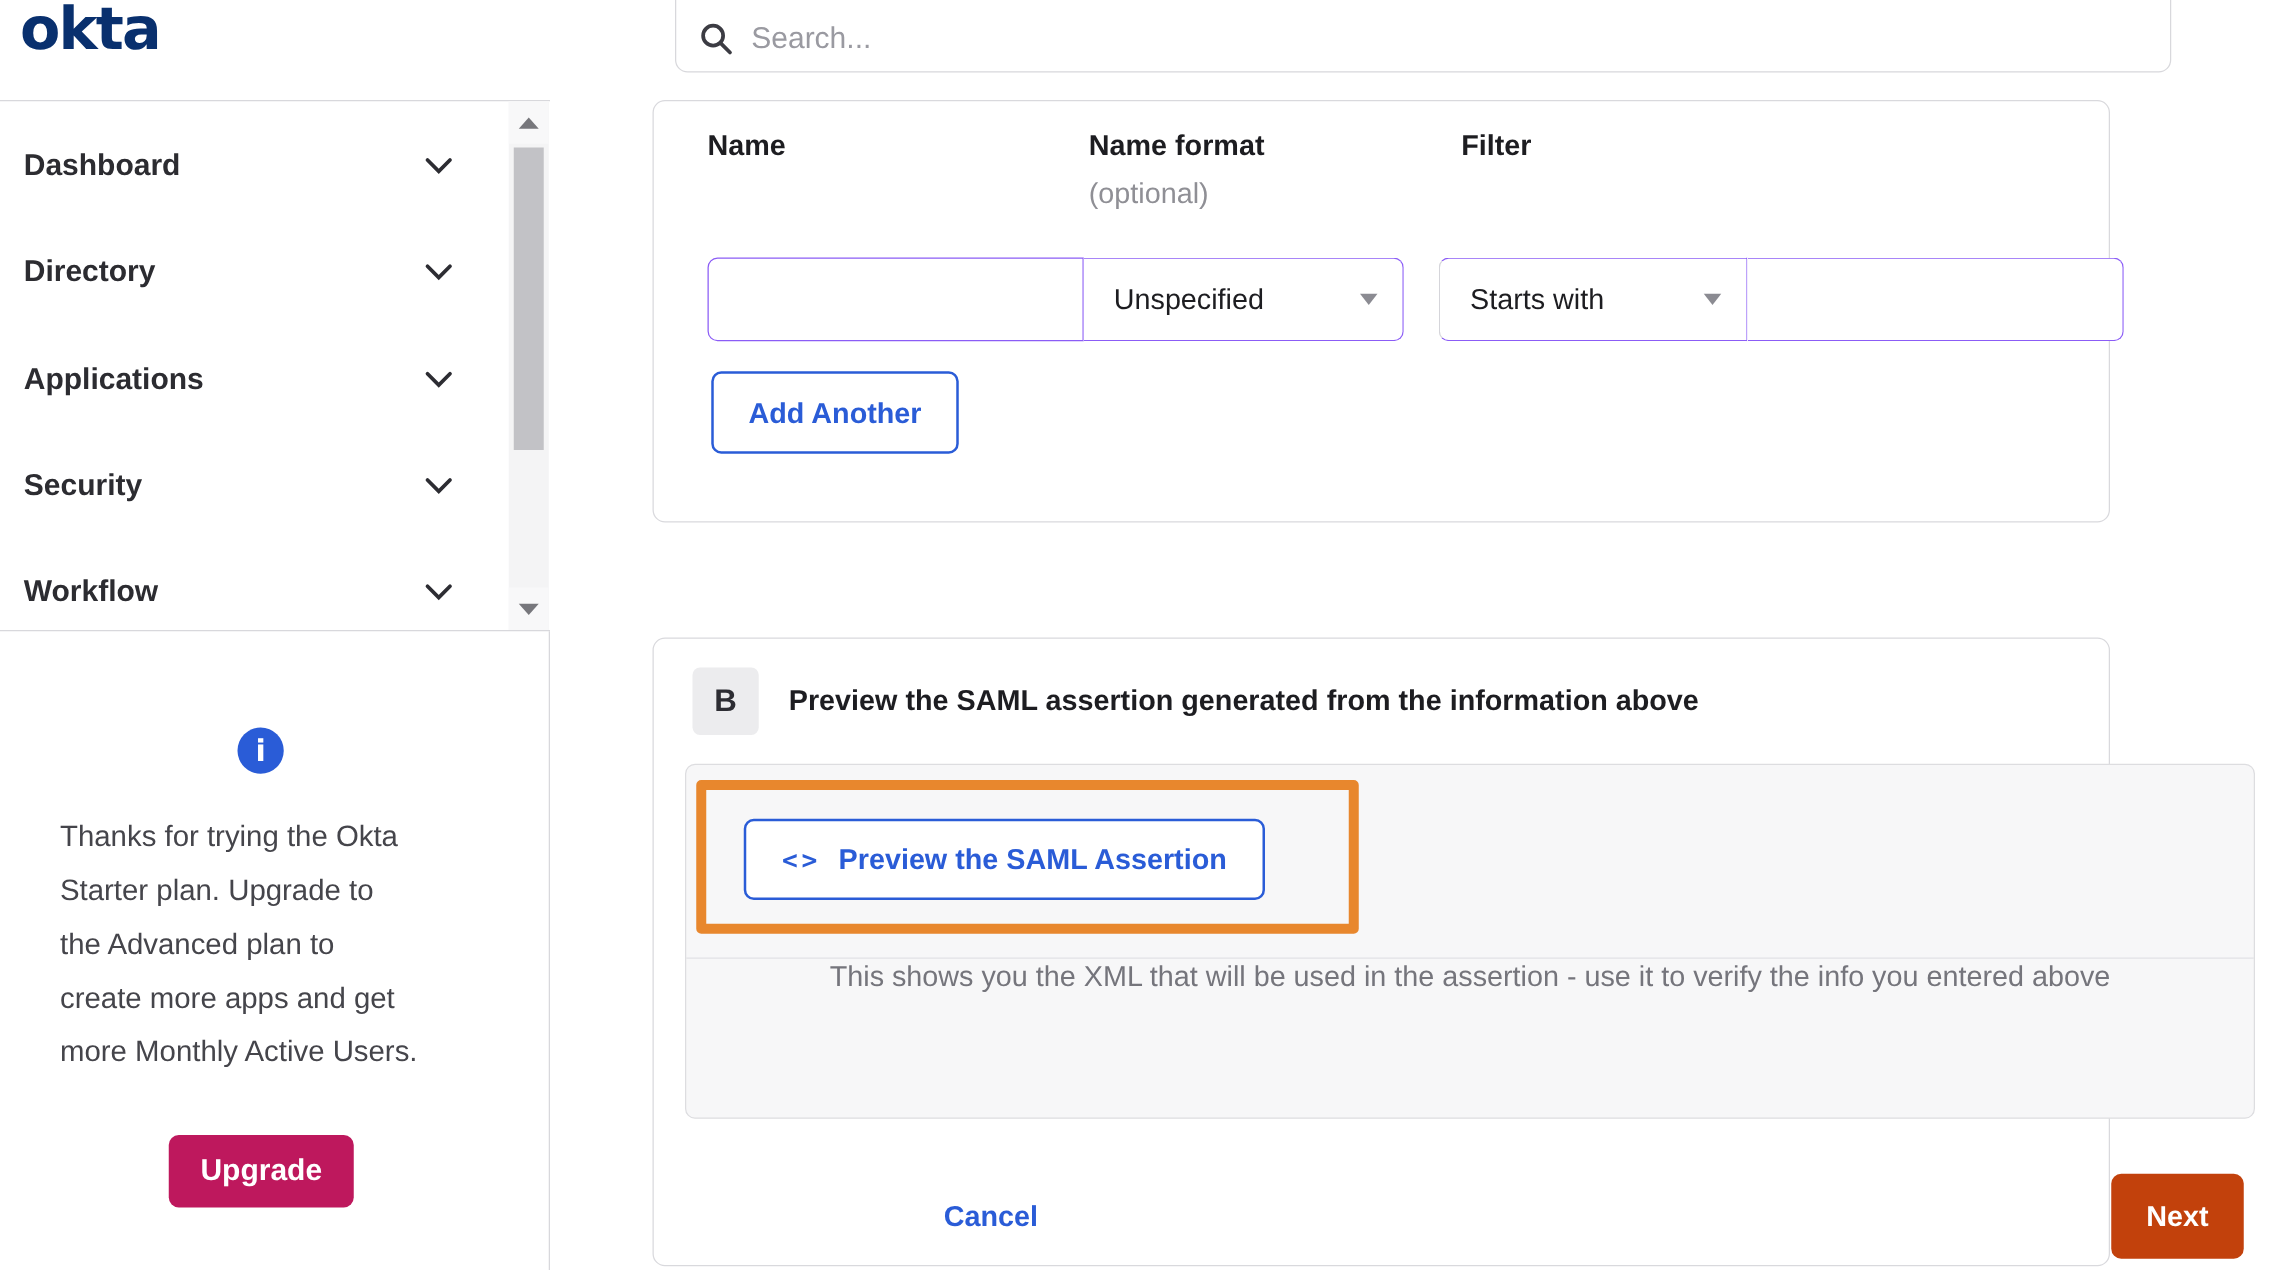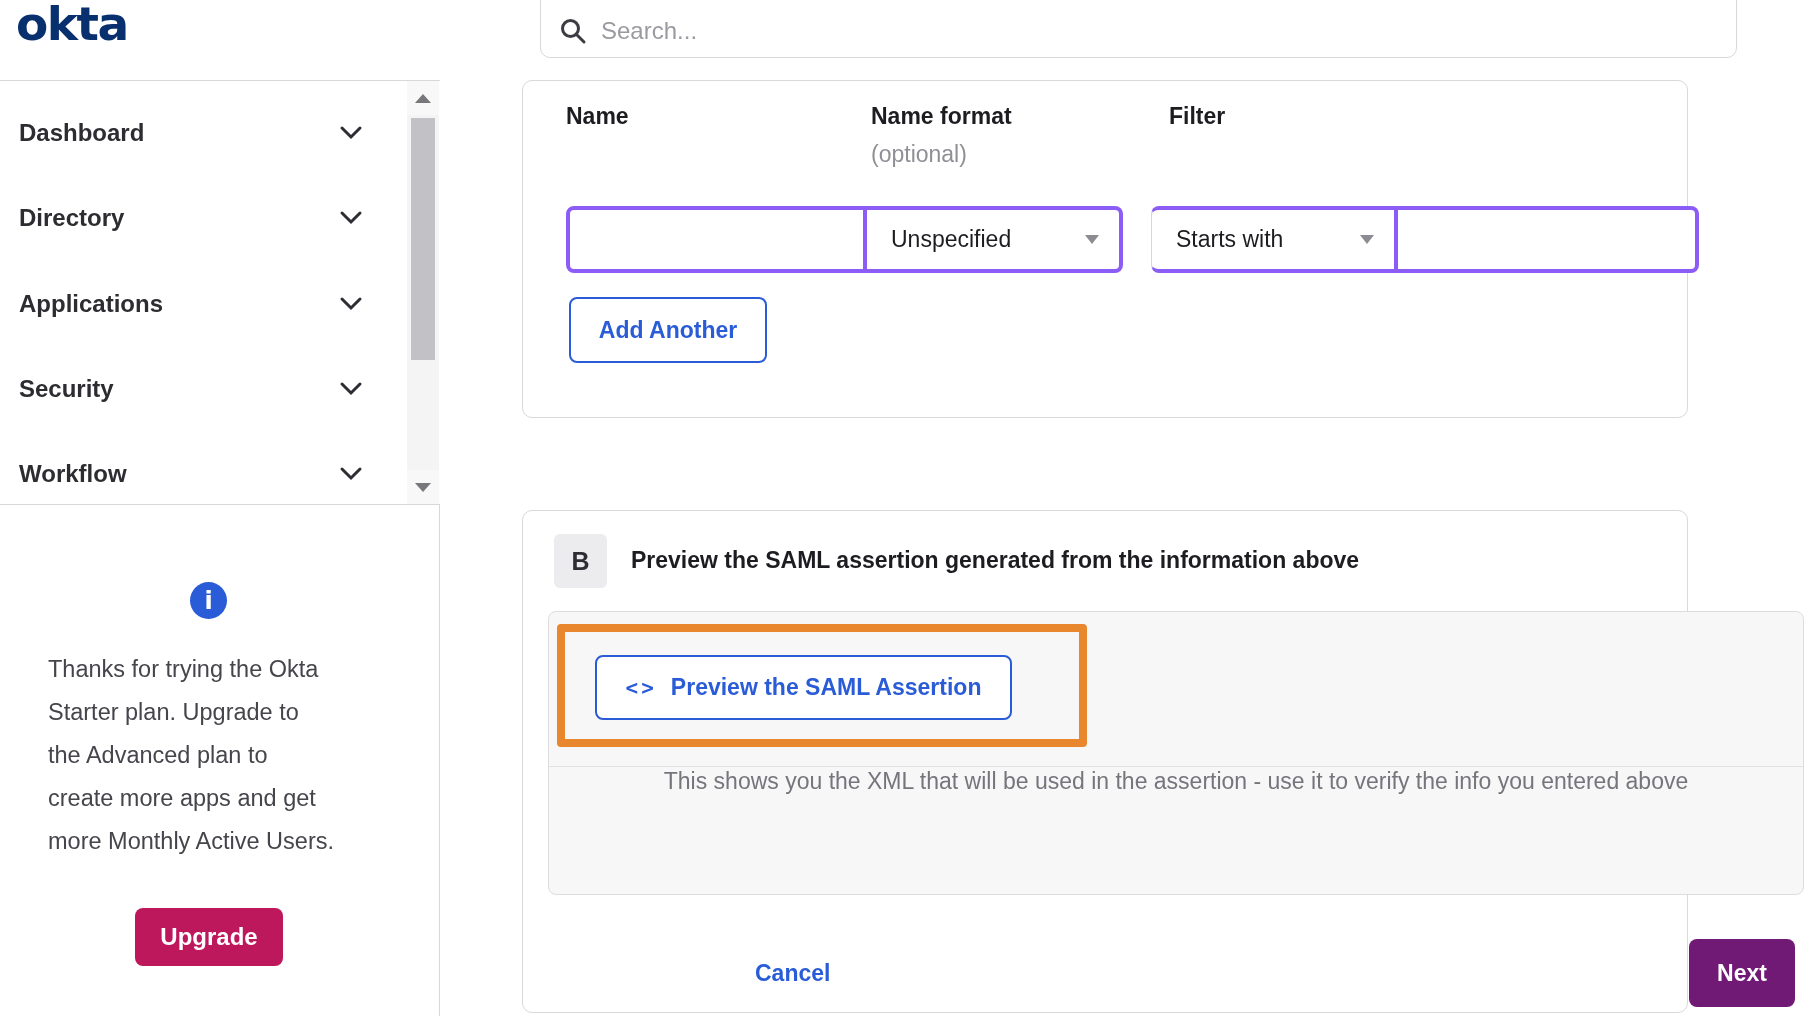--- a/index.html
+++ b/index.html
@@ -47,33 +47,33 @@
 
   
   .card { position:absolute; left:522px; width:1166px; background:#fff;
           border:1px solid #d9d9dd; border-radius:10px; }
   .card-a { top:80px; height:338px; }
   .card-b { top:510px; height:503px; }
 
   .col-label { position:absolute; font-size:23px; font-weight:700; color:#1d1d21; }
   .col-hint  { position:absolute; font-size:23px; font-weight:400; color:#8f8f95; }
 
-  .field { position:absolute; top:125px; height:67px; background:#fff; border:4px solid #8b5cf6; }
+  .field { position:absolute; top:125px; height:67px; background:#fff; border:1px solid #8b5cf6; }
   .text-input { font-size:23px; color:#1d1d21; padding:0 16px; outline:none;
           font-family:"Liberation Sans", sans-serif; }
   .dropdown { display:flex; align-items:center; padding:0 20px 0 24px; cursor:pointer; }
   .dropdown .value { font-size:23px; color:#1d1d21; }
   .caret { margin-left:auto; width:0; height:0; border-left:7px solid transparent;
           border-right:7px solid transparent; border-top:9px solid #8b8b92; }
   .round-l { border-radius:8px 0 0 8px; }
   .round-r { border-radius:0 8px 8px 0; border-left:none; }
 
   .btn-outline { background:#fff; border:2px solid #2a5cd7; border-radius:8px; color:#2a5cd7;
           font-size:23px; font-weight:700; font-family:"Liberation Sans", sans-serif; cursor:pointer; }
-  .btn-solid { background:#701a75; border:none; border-radius:8px; color:#fff;
+  .btn-solid { background:#c2410c; border:none; border-radius:8px; color:#fff;
           font-size:23px; font-weight:700; font-family:"Liberation Sans", sans-serif; cursor:pointer; }
   .add-another { position:absolute; left:46px; top:216px; width:198px; height:66px; }
 
   .step-badge { position:absolute; left:31px; top:23px; width:53px; height:54px; background:#ececee;
           border-radius:6px; display:flex; align-items:center; justify-content:center;
           font-size:25px; font-weight:700; color:#2d2d33; }
   .section-title { position:absolute; left:108px; top:36px; font-size:23px; font-weight:700; color:#1d1d21; }
 
   .preview-panel { position:absolute; left:25px; top:100px; width:1256px; height:284px;
           background:#f7f7f8; border:1px solid #dddde0; border-radius:8px; }

